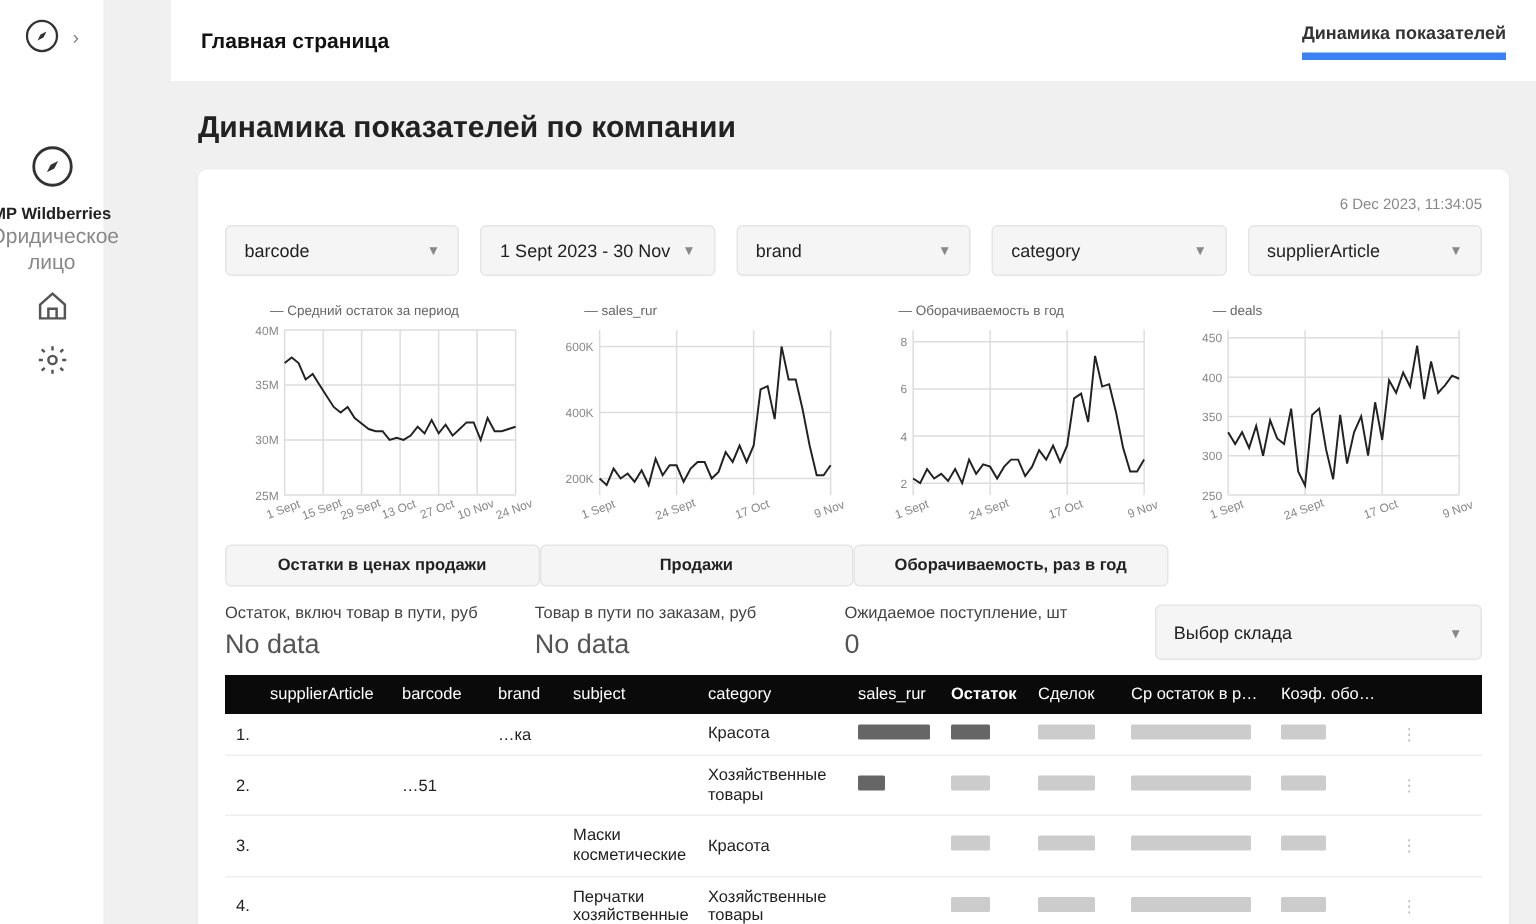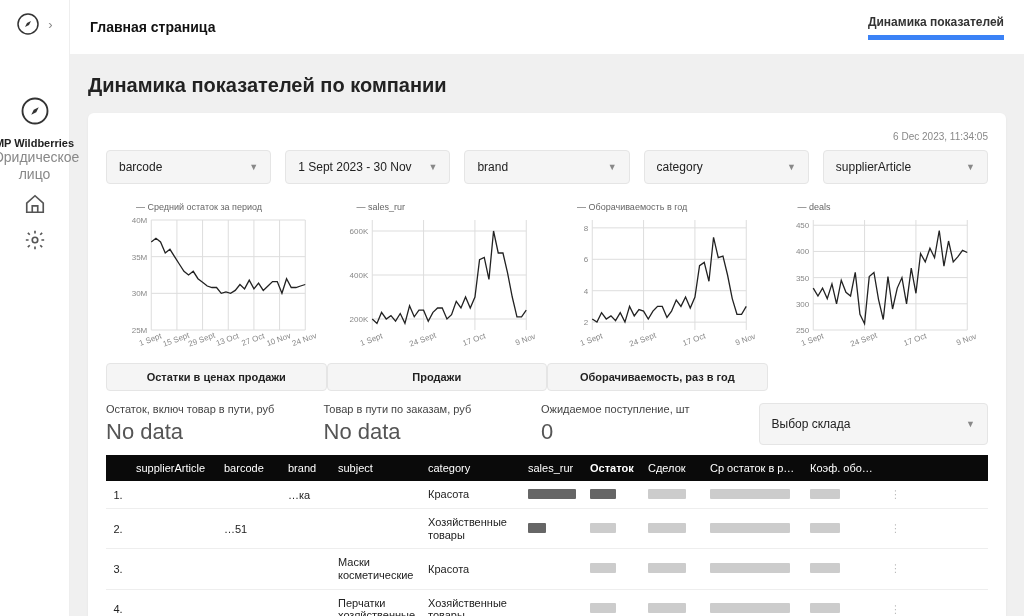--- a/index.html
+++ b/index.html
@@ -7,42 +7,42 @@
 .app { display: flex; height: 616px; width: 1024px; overflow: hidden; }
 .sidebar { width: 70px; background: #fff; display: flex; flex-direction: column; align-items: center; padding-top: 12px; border-right: 1px solid #eee; }
 .side-top { display: flex; align-items: center; gap: 8px; margin-bottom: 60px; }
 .compass { width: 24px; height: 24px; }
 .side-profile { text-align: center; padding: 0 4px; }
 .side-profile .compass-big { width: 30px; height: 30px; margin-bottom: 8px; }
 .side-profile .pname { font-size: 11px; font-weight: 600; }
 .side-profile .psub { font-size: 14px; color: #888; line-height: 1.2; }
 .side-nav { display: flex; flex-direction: column; gap: 14px; align-items: center; margin-top: 10px; }
 .navicon { width: 22px; height: 22px; color: #555; cursor: pointer; }
-.main { flex: 1; display: flex; flex-direction: column; }
+.main { flex: 1; display: flex; flex-direction: column; margin-left: 44px; }
 .topbar { background: #fff; height: 54px; display: flex; align-items: center; justify-content: space-between; padding: 0 20px; }
 .crumb { font-weight: 600; font-size: 14px; color: #111; }
 .toptabs { display: flex; gap: 20px; }
 .toptab { font-size: 12px; text-align: center; padding-bottom: 6px; cursor: pointer; color: #333; }
 .toptab.active { border-bottom: 5px solid #3b82f6; font-weight: 600; text-align: center; }
 .content { flex: 1; padding: 20px 18px; overflow: auto; }
 .page-title { font-size: 20px; font-weight: 700; margin-bottom: 16px; }
 .card { background: #fff; border-radius: 6px; padding: 18px 18px 10px; box-shadow: 0 1px 3px rgba(0,0,0,0.05); }
 .timestamp { text-align: right; font-size: 10px; color: #888; margin-bottom: 8px; }
 .filters { display: flex; gap: 14px; margin-bottom: 18px; }
 .sel { flex: 1; background: #f5f5f5; border: 1px solid #e5e5e5; border-radius: 4px; padding: 9px 12px; font-size: 12px; display: flex; justify-content: space-between; align-items: center; cursor: pointer; }
 .caret { font-size: 9px; color: #888; }
 .charts { display: flex; margin-bottom: 8px; }
 .chart-wrap { flex: 1; }
 .chart-legend { font-size: 9px; color: #666; margin-left: 30px; margin-bottom: 2px; }
 .chart-svg { width: 100%; height: 140px; }
 .chart-btn { background: #f5f5f5; border: 1px solid #e5e5e5; border-radius: 4px; padding: 7px; font-size: 11px; font-weight: 600; text-align: center; margin-top: 6px; cursor: pointer; }
 .row3 { display: flex; margin-top: 12px; gap: 14px; }
 .stat { flex: 1; }
 .stat .slabel { font-size: 11px; color: #444; margin-bottom: 4px; }
-.stat .sval { font-size: 22px; color: #555; }
+.stat .sval { font-size: 18px; color: #555; }
 .wsel { flex: 1; background: #f5f5f5; border: 1px solid #e5e5e5; border-radius: 4px; padding: 9px 12px; font-size: 12px; display: flex; justify-content: space-between; align-items: center; cursor: pointer; }
 .tbl { margin-top: 10px; width: 100%; }
 .thead { background: #0a0a0a; color: #fff; display: flex; font-size: 11px; }
 .th, .td { padding: 7px 6px; overflow: hidden; white-space: nowrap; text-overflow: ellipsis; }
 .c-n { width: 24px; text-align: center; }
 .c-art { width: 88px; }
 .c-bar { width: 64px; }
 .c-brand { width: 50px; }
 .c-sub { width: 90px; }
 .c-cat { width: 100px; }

